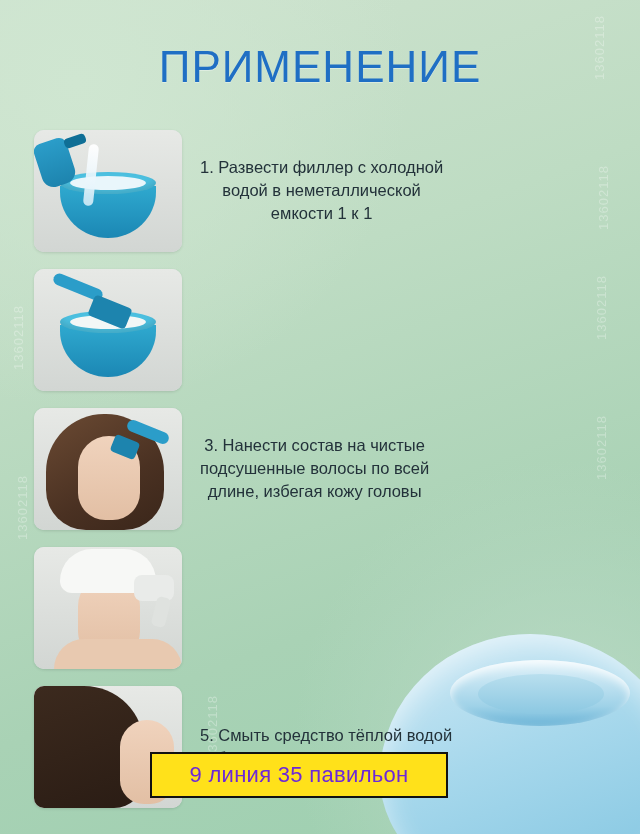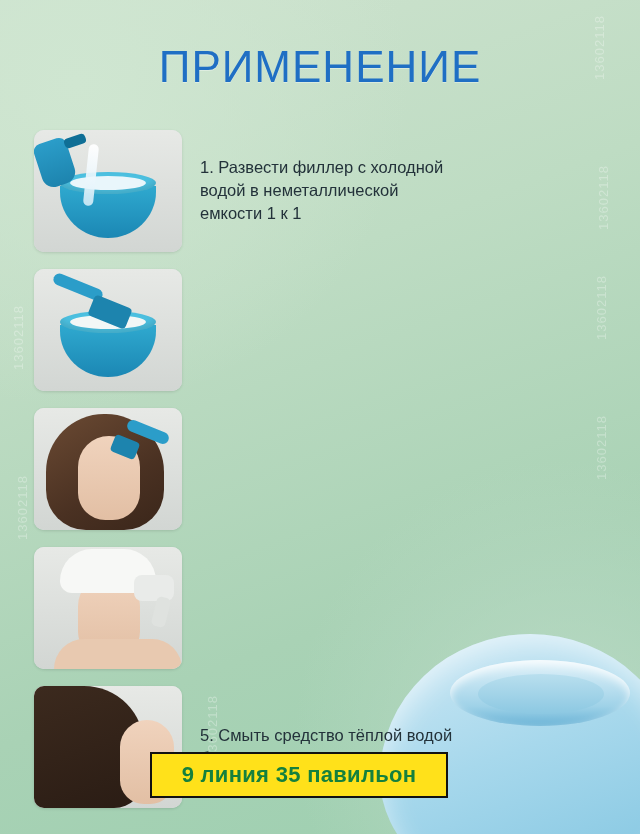--- a/index.html
+++ b/index.html
@@ -77,20 +77,21 @@
     letter-spacing: 1px;
     color: #1f6fc4;
     text-shadow: 0 1px 0 rgba(255,255,255,0.35);
   }
 
   .steps {
     position: absolute;
     top: 130px;
     left: 34px;
     right: 22px;
+    text-align: center;
   }
   .step {
     display: flex;
     align-items: flex-start;
     margin-bottom: 17px;
   }
   .thumb {
     position: relative;
     width: 148px;
     height: 122px;
@@ -279,22 +280,22 @@
     left: 150px;
     bottom: 36px;
     width: 294px;
     height: 42px;
     background: #ffe11a;
     border: 2px solid #111;
     display: flex;
     align-items: center;
     justify-content: center;
     font-size: 22px;
-    font-weight: bold;
-    color: #15803d;
+    font-weight: normal;
+    color: #6d28d9;
     letter-spacing: 0.3px;
   }
 </style>
 </head>
 <body>
 
 <div class="poster">
 
   <div class="jar"></div>
   <div class="jar-lid"></div>
@@ -339,20 +340,23 @@
     </div>
 
     <div class="step">
       <div class="thumb">
         <div class="face-bg"></div>
         <div class="hair"></div>
         <div class="skin"></div>
         <div class="brush-handle" style="left:92px; top:18px; width:44px;"></div>
         <div class="brush-head" style="left:78px; top:30px; width:26px; height:18px;"></div>
       </div>
+      <div class="step-text s3">3. Нанести состав на чистые
+подсушенные волосы по всей
+длине, избегая кожу головы</div>
     </div>
 
     <div class="step">
       <div class="thumb">
         <div class="face-bg"></div>
         <div class="skin"></div>
         <div class="towel"></div>
         <div class="dryer"></div>
         <div class="dryer-handle"></div>
         <div class="shoulder"></div>

